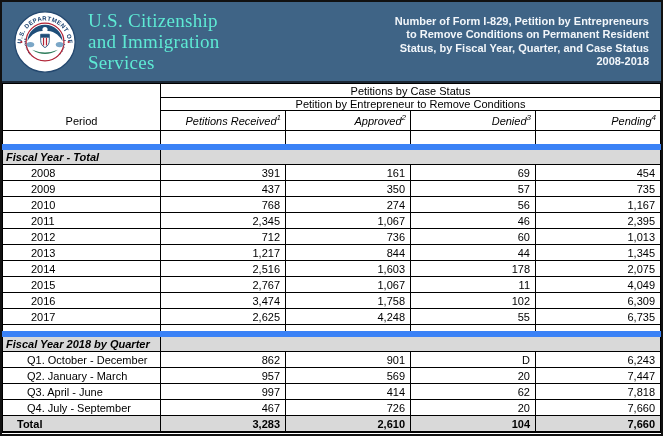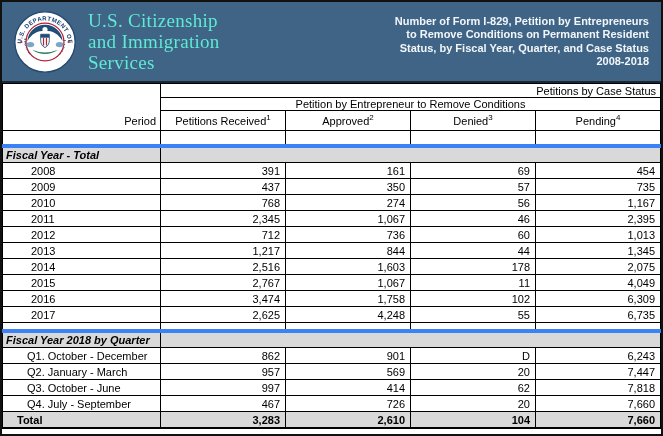--- a/index.html
+++ b/index.html
@@ -22,30 +22,30 @@
   .title{
     margin-left:auto;text-align:right;color:#f2f6fa;
     font-weight:bold;font-size:11px;line-height:13.5px;
     padding-right:4px;max-width:320px;
   }
   
   table{border-collapse:collapse;width:100%;table-layout:fixed;font-size:11px;color:#000;}
   col.c-period{width:158px;}
   col.c-val{width:125px;}
   td{border:1px solid #000;padding:0 4px;height:15px;vertical-align:middle;overflow:hidden;white-space:nowrap;}
-  tr.h1 td{height:13px;text-align:right;}
+  tr.h1 td{height:13px;text-align:center;}
   tr.h2 td{height:12px;text-align:center;margin-top:44px;}
-  tr.h3 td{height:19px;text-align:center;}
+  tr.h3 td{height:19px;text-align:right;font-style:italic;}
   td.period-head{vertical-align:bottom;text-align:center;padding-bottom:3px;}
   sup{font-size:8px;line-height:0;}
   tr.empty td{height:13px;}
   tr.empty-short td{height:6px;}
   tr.sec td{
     background:#d9d9d9;font-weight:bold;font-style:italic;
-    height:14px;padding-left:3px;border-top:4px solid #3b82f6;border-bottom:1.5px solid #000;
+    height:14px;padding-left:3px;border-top:6px solid #3b82f6;border-bottom:1.5px solid #000;
   }
   td.p{text-align:left;}
   td.p.yr{padding-left:28px;}
   td.p.qt{padding-left:24px;}
   td.n{text-align:right;padding-right:5px;}
   tr.total td{
     background:#d9d9d9;font-weight:bold;
     border-top:1.5px solid #000;border-bottom:2.5px solid #000;height:15px;
   }
   tr.total td.p{padding-left:14px;}
@@ -222,21 +222,21 @@
       <td class="n">6,243</td>
     </tr>
     <tr>
       <td class="p qt">Q2. January - March</td>
       <td class="n">957</td>
       <td class="n">569</td>
       <td class="n">20</td>
       <td class="n">7,447</td>
     </tr>
     <tr>
-      <td class="p qt">Q3. October - June</td>
+      <td class="p qt">Q3. April - June</td>
       <td class="n">997</td>
       <td class="n">414</td>
       <td class="n">62</td>
       <td class="n">7,818</td>
     </tr>
     <tr>
       <td class="p qt">Q4. July - September</td>
       <td class="n">467</td>
       <td class="n">726</td>
       <td class="n">20</td>

